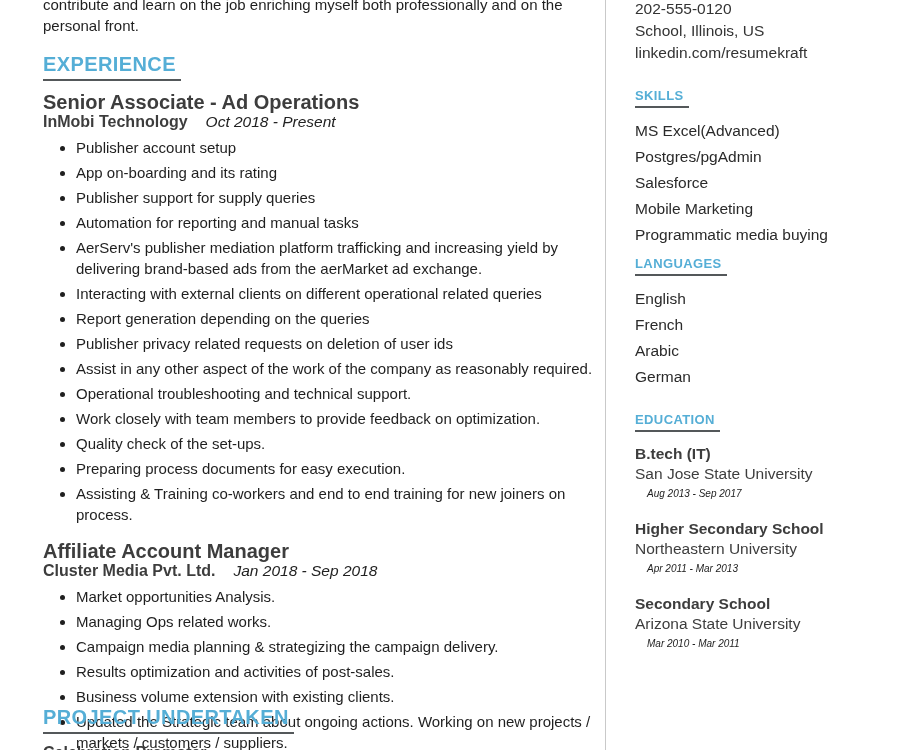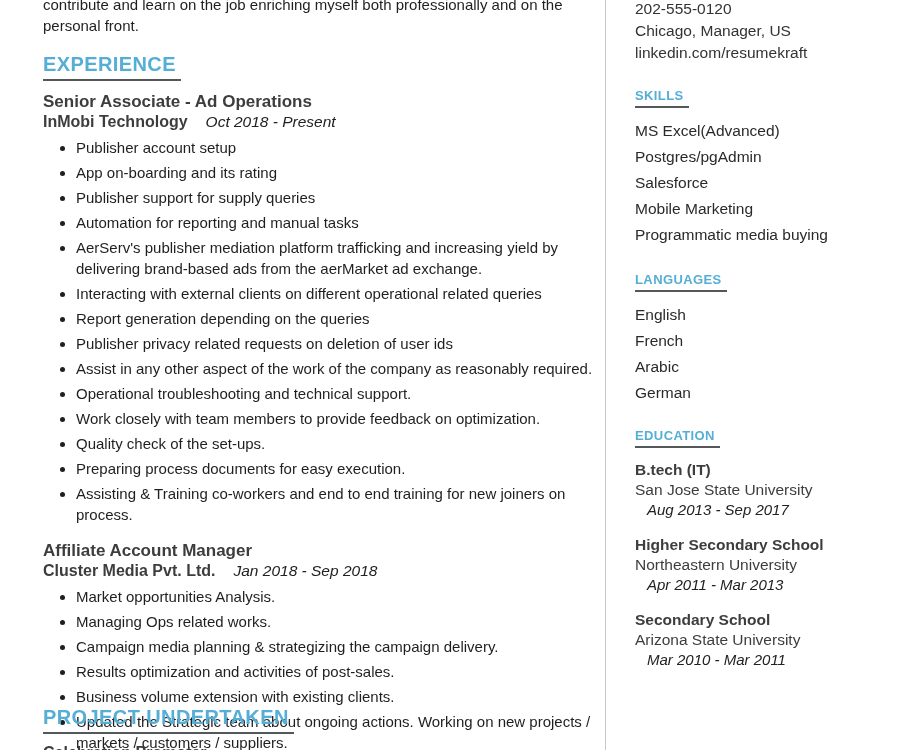--- a/index.html
+++ b/index.html
@@ -22,21 +22,21 @@
     margin: 0;
     font-size: 20px; font-weight: bold;
     letter-spacing: 0.4px;
     color: #55aed6;
     border-bottom: 2px solid #54585a;
     padding: 0 5px 3px 0;
   }
   .section-experience { margin-top: 17px; }
   .job { margin-top: 11px; }
   .job + .job { margin-top: 16px; }
-  .job-title { font-size: 17px; font-weight: bold; color: #3d3d3d; line-height: 20px; }
+  .job-title { font-size: 20px; font-weight: bold; color: #3d3d3d; line-height: 20px; }
   .job-meta { line-height: 20px; }
   .company { font-size: 16px; font-weight: bold; color: #3d3d3d; }
   .dates { font-size: 15.5px; font-style: italic; color: #222; margin-left: 18px; text-align: center; }
   ul.bullets {
     margin: 5px 0 0 0; padding: 0 0 0 29px;
     list-style: disc;
     font-size: 15px; line-height: 21px; color: #1f1f1f;
   }
   ul.bullets li { padding: 0; margin: 4px; }
 
@@ -49,27 +49,27 @@
   
   .divider { position: absolute; left: 605px; top: 0; width: 1px; height: 750px; background: #c9c9c9; }
 
   
   .sidebar { position: absolute; left: 635px; top: 0; width: 245px; }
   .contact { margin-top: -2px; font-size: 15.5px; line-height: 22px; color: #333; }
   .contact div { white-space: nowrap; }
   .sidebar .section-heading { font-size: 13px; }
   .skills-heading-wrap { margin-top: 22px; }
   .plain-list { margin: 10px 0 0 0; padding: 0; list-style: none; font-size: 15.5px; line-height: 26px; color: #2a2a2a; }
-  .languages-heading-wrap { margin-top: 22px; }
+  .languages-heading-wrap { margin-top: 6px; }
   .education-heading-wrap { margin-top: 20px; }
   .edu-list { margin-top: 12px; }
   .edu-entry { margin-bottom: 15px; }
   .edu-degree { font-size: 15.5px; font-weight: bold; color: #3d3d3d; line-height: 20px; }
   .edu-school { font-size: 15.5px; font-weight: normal; color: #3d3d3d; line-height: 20px; }
-  .edu-dates { font-size: 15px; font-style: italic; color: #222; line-height: 20px; padding-left: 12px; }
+  .edu-dates { font-size: 10px; font-style: italic; color: #222; line-height: 20px; padding-left: 12px; }
 </style>
 </head>
 <body>
 
 <div class="page">
 
   <div class="main">
 
     <p class="summary">contribute and learn on the job enriching myself both professionally and on the personal front.</p>
 
@@ -124,21 +124,21 @@
     </div>
 
   </div>
 
   <div class="divider"></div>
 
   <div class="sidebar">
 
     <div class="contact">
       <div>202-555-0120</div>
-      <div>Chicago, Manager, US</div>
+      <div>School, Illinois, US</div>
       <div>linkedin.com/resumekraft</div>
     </div>
 
     <div class="skills-heading-wrap">
       <h2 class="section-heading">SKILLS</h2>
       <ul class="plain-list">
 
       <li>MS Excel(Advanced)</li>
           <li>Postgres/pgAdmin</li>
           <li>Salesforce</li>

